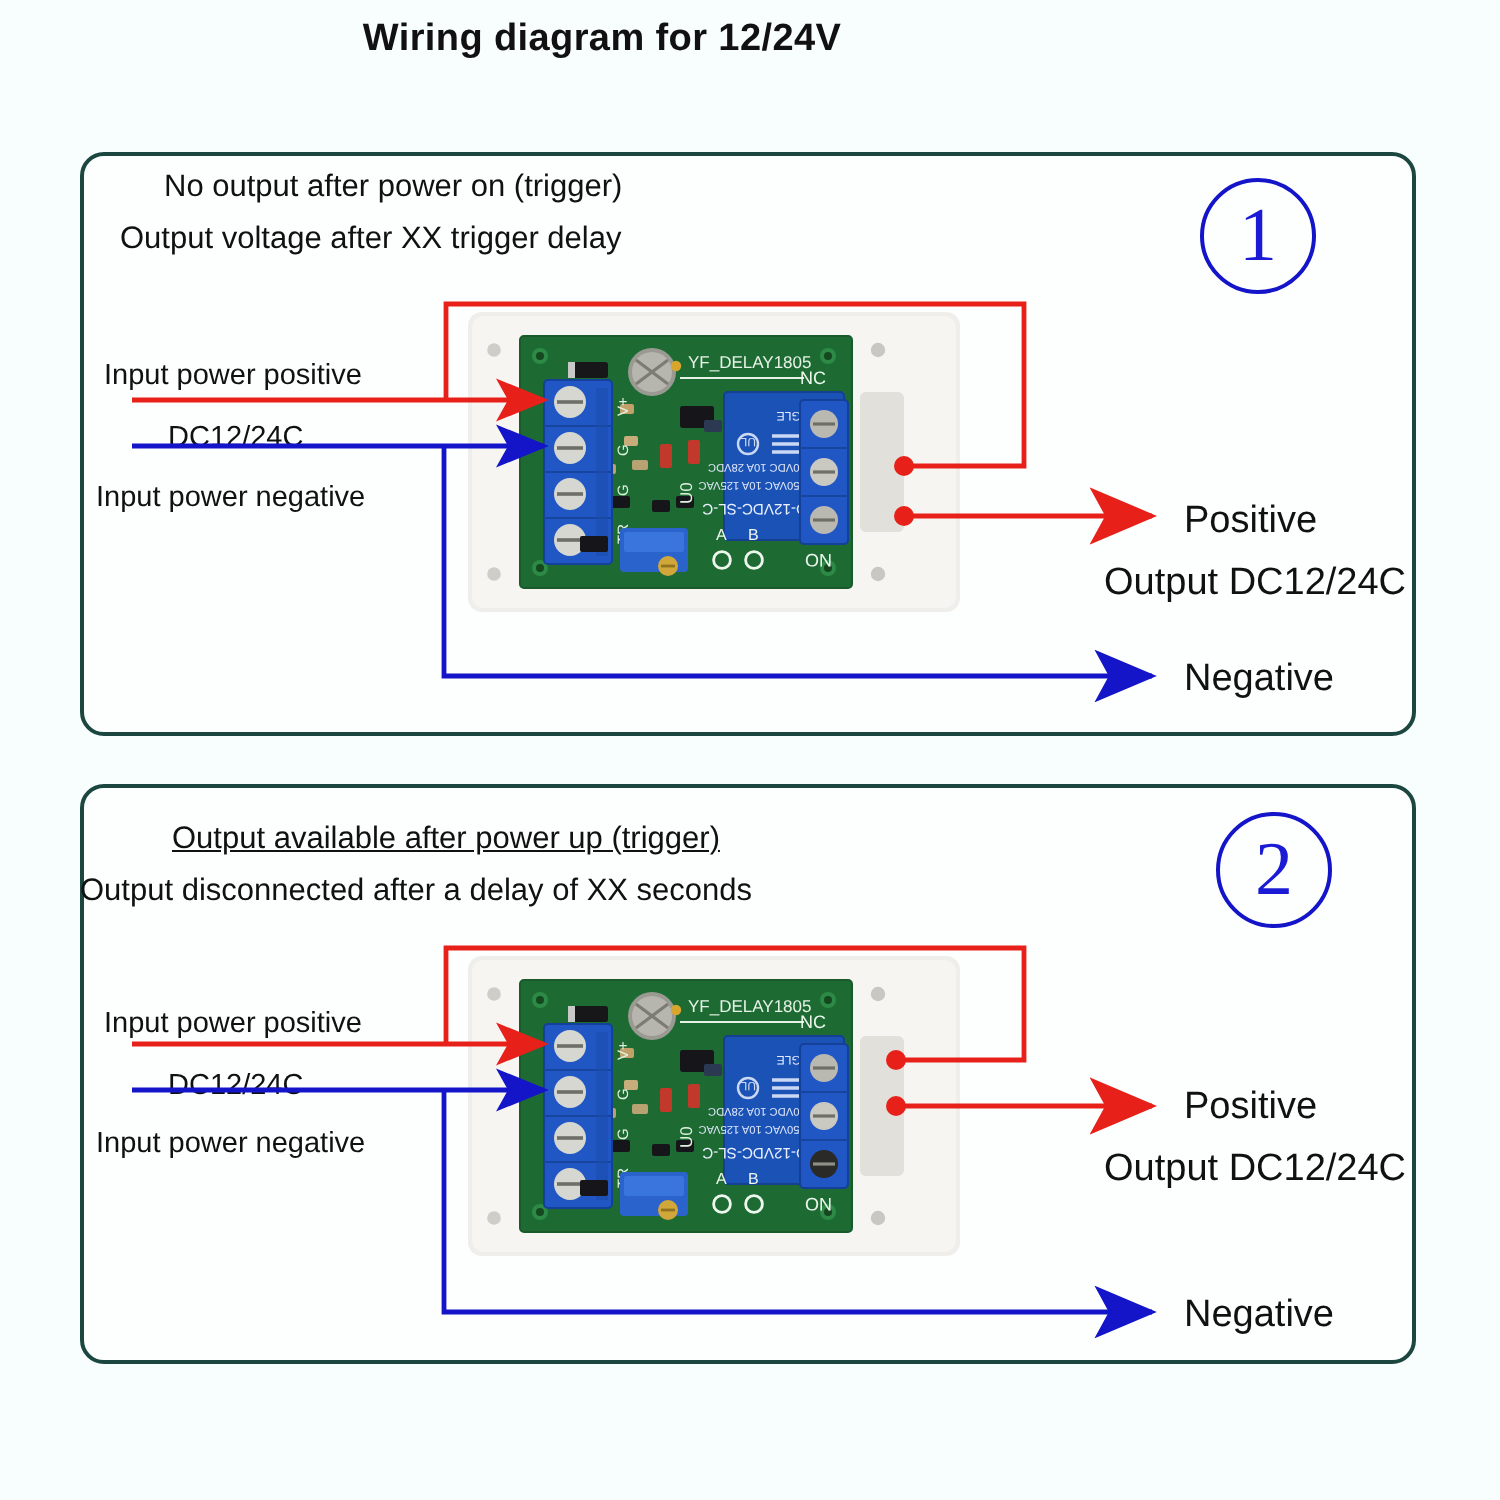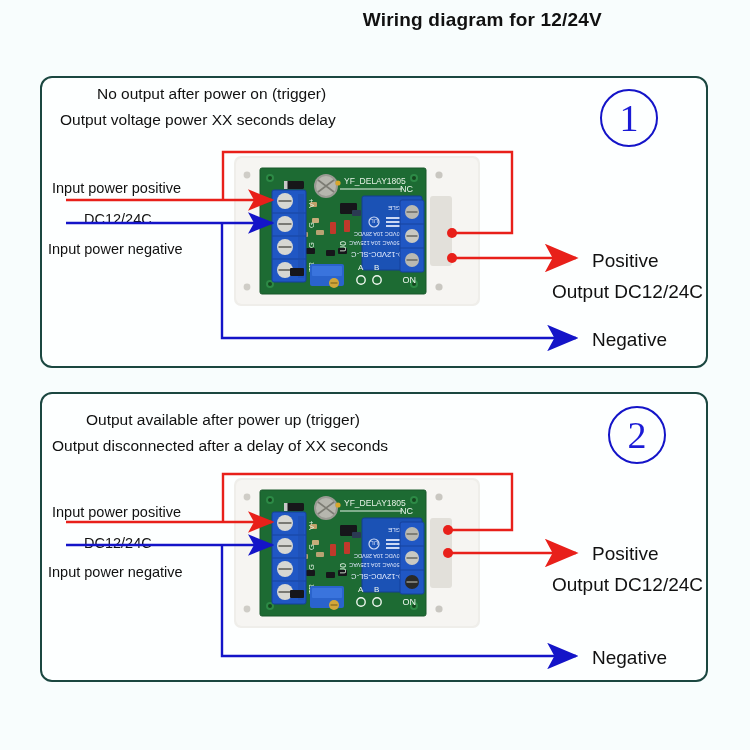--- a/index.html
+++ b/index.html
@@ -6,21 +6,21 @@
   body{
     width:750px;height:750px;
     background:#f8fdfd;
     font-family:"Liberation Sans", sans-serif;
     color:#111;
     overflow:hidden;
     position:relative;
   }
   .title{
     position:absolute;left:0;top:4px;width:602px;
-    text-align:right;
+    text-align:center;
   }
   .title .line{
     font-size:19px;font-weight:bold;letter-spacing:.2px;line-height:32px;
     color:#111;
   }
   .panel{
     position:absolute;left:40px;width:668px;
     border:2px solid #1b4740;border-radius:12px;
     background:#fdffff;
     box-sizing:border-box;
@@ -45,22 +45,22 @@
   .board-wrap{position:absolute;}
 </style>
 </head>
 <body>
 
 <div class="title">
   <div class="line">Wiring diagram for 12/24V</div>
 </div>
 
 <div class="panel" id="panel-1"></div>
-<div class="desc" style="left:82px;top:85px;margin-left:15px;">No output after power on (trigger)</div>
-<div class="desc" style="left:60px;top:111px;">Output voltage power XX seconds delay</div>
+<div class="desc" style="left:82px;top:85px;">No output after power on (trigger)</div>
+<div class="desc" style="left:60px;top:111px;">Output voltage after XX trigger delay</div>
 <div class="circle-num" style="left:600px;top:89px;">1</div>
 
 <div class="side-label" style="left:52px;top:180px;">Input power positive</div>
 <div class="side-label" style="left:84px;top:211px;">DC12/24C</div>
 <div class="side-label" style="left:48px;top:241px;">Input power negative</div>
 
 <div class="out-label" style="left:592px;top:250px;">Positive</div>
 <div class="out-label" style="left:552px;top:281px;">Output DC12/24C</div>
 <div class="out-label" style="left:592px;top:329px;">Negative</div>
 
@@ -170,22 +170,22 @@
     <rect x="56" y="112" width="14" height="8" rx="1" fill="#16161a"></rect>
 
     <text x="124" y="114" font-size="8" fill="#eef7ee" font-family="Liberation Sans, sans-serif">A</text>
     <text x="140" y="114" font-size="8" fill="#eef7ee" font-family="Liberation Sans, sans-serif">B</text>
     <circle cx="127" cy="124" r="4.2" fill="none" stroke="#eef7ee" stroke-width="1.4"></circle>
     <circle cx="143" cy="124" r="4.2" fill="none" stroke="#eef7ee" stroke-width="1.4"></circle>
   </svg>
 </div>
 
 <div class="panel" id="panel-2"></div>
-<div class="desc" style="left:86px;top:411px;">Output available after power up (trigger)</div>
-<div class="desc" style="left:52px;top:437px;">Output disconnected after a delay of XX seconds</div>
+<div class="desc" style="left:86px;top:411px;text-decoration:underline;">Output available after power up (trigger)</div>
+<div class="desc" style="left:40px;top:437px;">Output disconnected after a delay of XX seconds</div>
 <div class="circle-num" style="left:608px;top:406px;">2</div>
 
 <div class="side-label" style="left:52px;top:504px;">Input power positive</div>
 <div class="side-label" style="left:84px;top:535px;">DC12/24C</div>
 <div class="side-label" style="left:48px;top:564px;">Input power negative</div>
 
 <div class="out-label" style="left:592px;top:543px;">Positive</div>
 <div class="out-label" style="left:552px;top:574px;">Output DC12/24C</div>
 <div class="out-label" style="left:592px;top:647px;">Negative</div>
 

